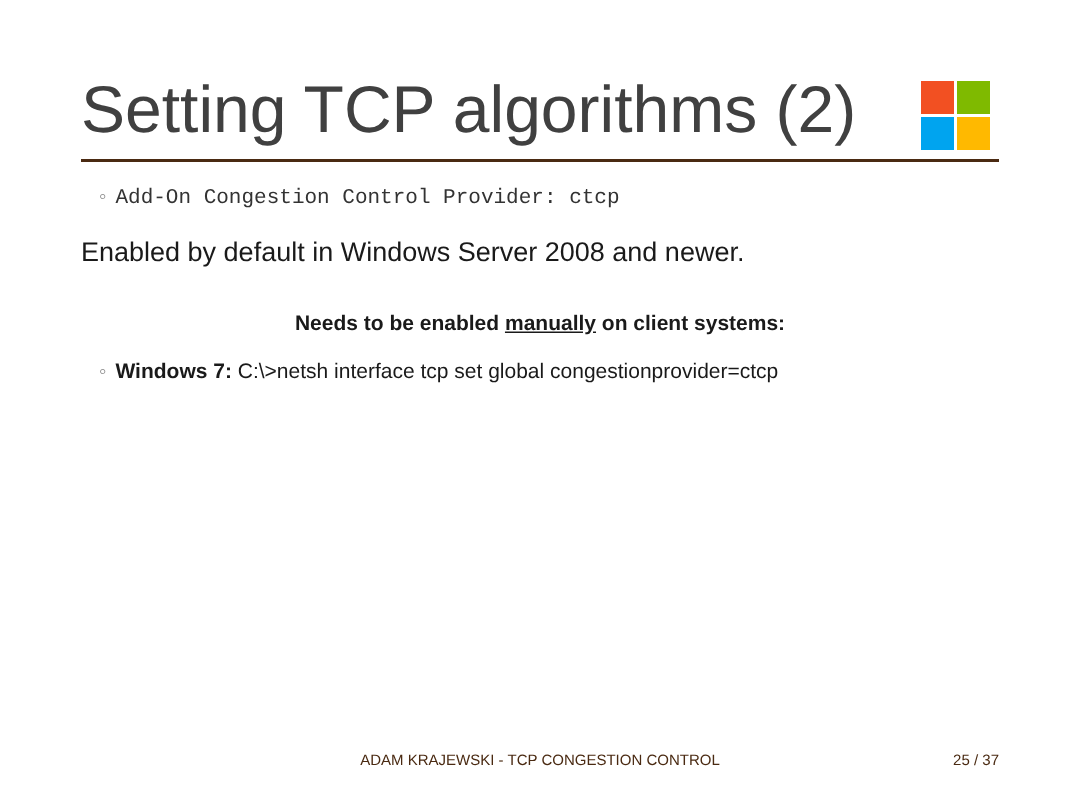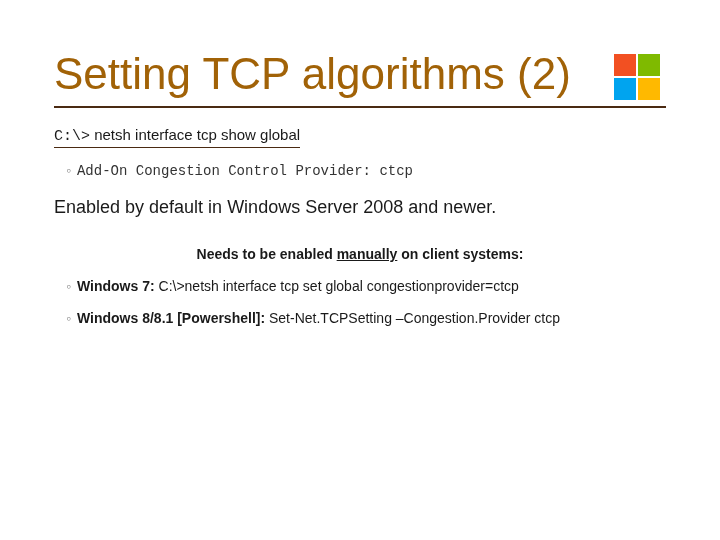--- a/index.html
+++ b/index.html
@@ -1,19 +1,19 @@
 <!DOCTYPE html>
 <html><head>
 <meta charset="utf-8">
 <style>
   * { margin: 0; padding: 0; box-sizing: border-box; }
   html, body { width: 720px; height: 540px; background: #fff; font-family: "Segoe UI", Arial, sans-serif; color: #1a1a1a; }
   .slide { position: relative; width: 720px; height: 540px; padding: 48px 54px 0 54px; }
   .title-row { display: flex; align-items: center; justify-content: space-between; }
-  .title { font-size: 44px; font-weight: 300; letter-spacing: 0px; color: #a16207; line-height: 1.05; }
+  .title { font-size: 44px; font-weight: 300; letter-spacing: 0px; color: #404040; line-height: 1.05; }
   .logo { display: grid; grid-template-columns: 22px 22px; grid-template-rows: 22px 22px; gap: 2px; margin-right: 6px; margin-top: 6px; }
   .logo div:nth-child(1){ background:#f25022; }
   .logo div:nth-child(2){ background:#7fba00; }
   .logo div:nth-child(3){ background:#00a4ef; }
   .logo div:nth-child(4){ background:#ffb900; }
   .rule { margin-top: 6px; border: none; border-top: 2px solid #4a2a12; }
   .sub1 { margin-top: 18px; font-size: 16px; font-weight: 700; }
   .cmd1 { margin-top: 18px; font-size: 15px; border-bottom: 1.5px solid #4a2a12; display: inline-block; padding-bottom: 2px; }
   .cmd1 .prompt { font-family: "Consolas","Courier New",monospace; }
   .bullet { margin-top: 14px; font-size: 14px; color: #333; padding-left: 12px; }
@@ -38,35 +38,35 @@
     <div class="logo">
       <div></div>
         <div></div>
         <div></div>
         <div></div>
     </div>
   </div>
   <hr class="rule">
 
 
-  <div class="cmd1">
-    <span class="prompt">C:\&gt;</span><span> netsh interface tcp show global</span>
-  </div>
 
   <div class="bullet">
     <span class="chev">◦</span><span class="mono">Add-On Congestion Control Provider: ctcp</span>
   </div>
 
   <div class="para">Enabled by default in Windows Server 2008 and newer.</div>
 
   <div class="para2">
     <span>Needs to be enabled </span><span class="under">manually</span><span> on client systems:</span>
   </div>
 
   <div class="bullet2">
     <span class="chev">◦</span><span class="bold">Windows 7:</span><span>  C:\&gt;netsh interface tcp set global congestionprovider=ctcp</span>
   </div>
 
-  <div class="bullet2">
-    <span class="chev">◦</span><span class="bold">Windows 8/8.1 [Powershell]:</span><span>  Set-Net.TCPSetting –Congestion.Provider ctcp</span>
+
+  <div class="footer">
+    <span class="center">ADAM KRAJEWSKI - TCP CONGESTION CONTROL</span>
+    <span class="right">
+      <span>25</span><span> / </span><span>37</span>
+    </span>
   </div>
-
 </div>
 
 </body></html>

